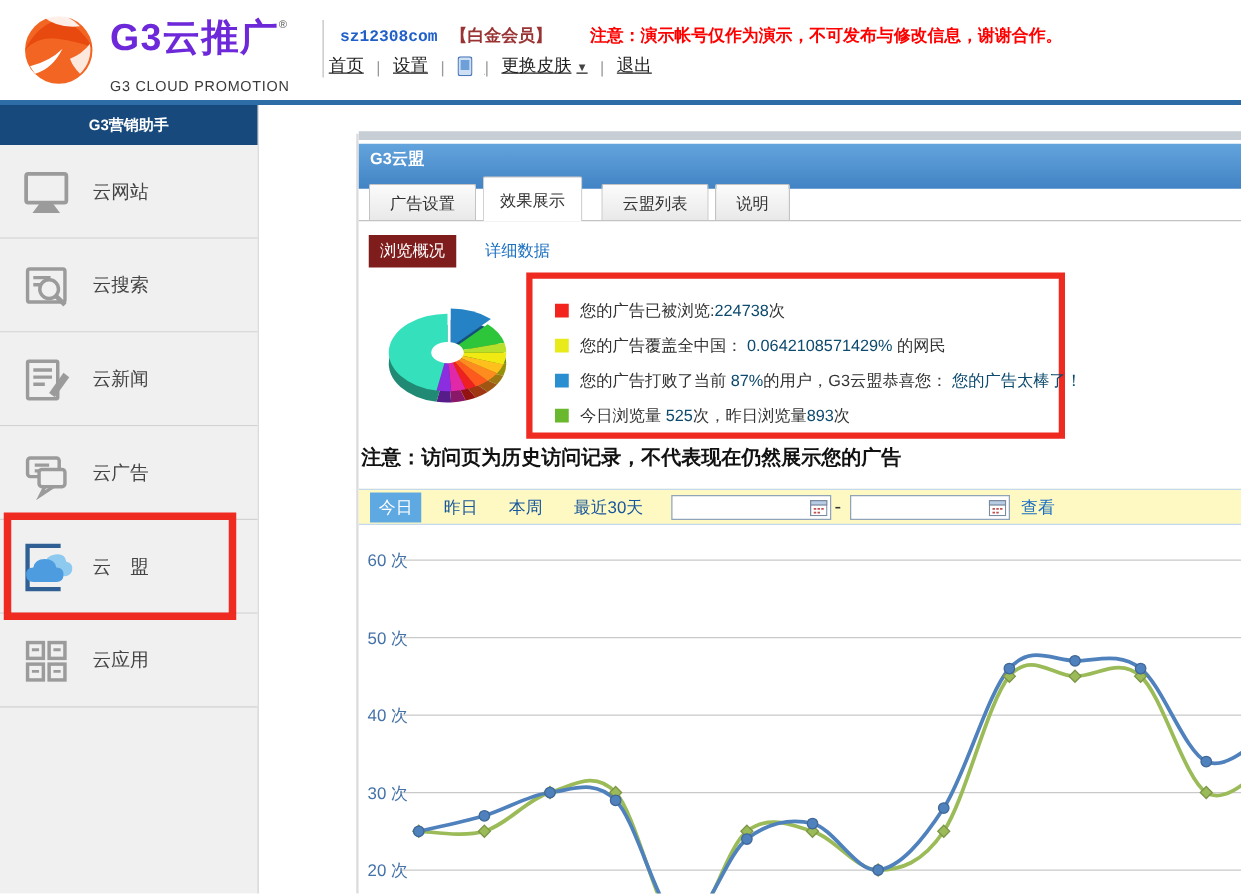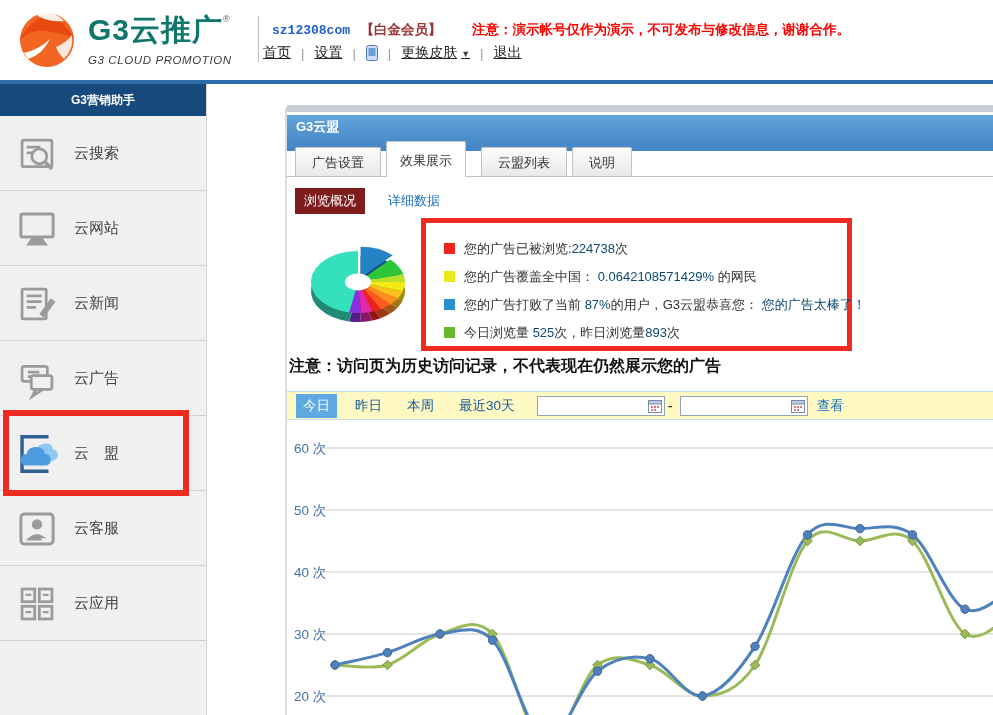--- a/index.html
+++ b/index.html
@@ -4,23 +4,23 @@
 <style>
   * { margin:0; padding:0; box-sizing:border-box; }
   html,body { background:#fff; }
   body { font-family:"Liberation Sans","DejaVu Sans",sans-serif; }
   #page { position:relative; width:993px; height:715px; overflow:hidden; background:#fff; }
 
   
   .top-header { position:absolute; left:0; top:0; width:993px; height:80px; background:#fff; }
   .logo-icon { position:absolute; left:16px; top:9px; width:62px; height:62px; }
   .logo-text { position:absolute; left:88px; top:10px; }
-  .logo-title { font-size:30px; font-weight:bold; color:#0f766e; letter-spacing:1px; }
+  .logo-title { font-size:30px; font-weight:bold; color:#6d28d9; letter-spacing:1px; }
   .logo-mark { font-size:9px; color:#555; vertical-align:18px; }
-  .logo-subtitle { font-size:11.5px; color:#3a3a3a; letter-spacing:.6px; margin-top:3px;font-style:italic; }
+  .logo-subtitle { font-size:11.5px; color:#3a3a3a; letter-spacing:.6px; margin-top:13px; }
   .header-divider { position:absolute; left:258px; top:16px; height:46px; border-left:1px solid #c0c0c0; }
   .account-row { position:absolute; left:272px; top:20px; white-space:nowrap; }
   .account-name { color:#2060c8; font-weight:bold; font-size:13px; font-family:"Liberation Mono","DejaVu Sans Mono",monospace; }
   .membership { color:#9a3333; font-weight:bold; font-size:13.5px; margin-left:6px; }
   .warning { color:#fe0000; font-weight:bold; font-size:13.5px; margin-left:26px; }
   .nav-row { position:absolute; left:263px; top:44px; font-size:14px; color:#222; display:flex; align-items:center;text-decoration:underline; }
   .nav-sep { color:#999; margin:0 10px; font-size:13px; }
   .nav-link { color:#222; cursor:pointer; }
   .caret { font-size:9px; color:#444; margin-left:4px; }
   .phone-icon { display:inline-block; width:12px; height:16px; }
@@ -117,39 +117,39 @@
       <span class="nav-link">退出</span>
     </div>
   </div>
 
   <div class="blue-rule"></div>
 
   <div class="sidebar">
     <div class="sidebar-header">G3营销助手</div>
 
     <div class="sb-item">
+      <svg class="sb-icon" viewBox="0 0 40 40" fill="none" stroke="#9b9b9b" stroke-width="2.6">
+        <rect x="6" y="7" width="28" height="20" rx="1.5"></rect>
+          <path d="M20 27 V31"></path>
+          <path d="M13 33 H27 L24 29 H16 Z" fill="#9b9b9b"></path>
+      </svg>
+      <span class="sb-label">云网站</span>
+    </div>
+
+    <div class="sb-item">
       <svg class="sb-icon" viewBox="0 0 40 40" fill="none" stroke="#9b9b9b" stroke-width="2.4">
         <rect x="7" y="8" width="26" height="23" rx="1.5"></rect>
           <path d="M11 14 H23 M11 19 H16"></path>
           <circle cx="22" cy="22" r="6.5"></circle>
           <path d="M27 27 L33 33" stroke-width="3.2"></path>
       </svg>
       <span class="sb-label">云搜索</span>
     </div>
 
     <div class="sb-item">
-      <svg class="sb-icon" viewBox="0 0 40 40" fill="none" stroke="#9b9b9b" stroke-width="2.6">
-        <rect x="6" y="7" width="28" height="20" rx="1.5"></rect>
-          <path d="M20 27 V31"></path>
-          <path d="M13 33 H27 L24 29 H16 Z" fill="#9b9b9b"></path>
-      </svg>
-      <span class="sb-label">云网站</span>
-    </div>
-
-    <div class="sb-item">
       <svg class="sb-icon" viewBox="0 0 40 40" fill="none" stroke="#9b9b9b" stroke-width="2.4">
         <rect x="7" y="7" width="21" height="26" rx="1"></rect>
           <path d="M11 13 H24 M11 18 H24 M11 23 H19"></path>
         <path d="M22 29 L32 15 L36 18 L26 32 Z" fill="#9b9b9b" stroke="none"></path>
       </svg>
       <span class="sb-label">云新闻</span>
     </div>
 
     <div class="sb-item">
       <svg class="sb-icon" viewBox="0 0 40 40" fill="none" stroke="#9b9b9b" stroke-width="2.4">
@@ -163,29 +163,20 @@
 
     <div class="sb-item">
       <svg class="sb-icon" viewBox="0 0 40 40">
         <path d="M30 5 H7 V35 H30" fill="none" stroke="#2f5f93" stroke-width="3"></path>
         <path d="M20 18 q-1 -6 6 -7 q7 -1 8 5 q5 1 4 6 q-1 4 -6 4 H22 Z" fill="#8ec9f0"></path>
         <path d="M11 30 q-5 0 -5 -5 q0 -5 5 -5 q1 -6 8 -6 q7 0 8 6 q5 0 5 5 q0 5 -5 5 Z" fill="#4d9ce0"></path>
       </svg>
       <span class="sb-label">云　盟</span>
     </div>
 
-    <div class="sb-item">
-      <svg class="sb-icon" viewBox="0 0 40 40" fill="none" stroke="#9b9b9b" stroke-width="2.6">
-        <rect x="6" y="7" width="28" height="26" rx="3"></rect>
-        <circle cx="20" cy="16" r="4.5" fill="#9b9b9b" stroke="none"></circle>
-        <path d="M11 29 q9 -9 18 0 v1 h-18 Z" fill="#9b9b9b" stroke="none"></path>
-        <rect x="24" y="28" width="6" height="2.5" fill="#f0f0f0" stroke="none"></rect>
-      </svg>
-      <span class="sb-label">云客服</span>
-    </div>
 
     <div class="sb-item">
       <svg class="sb-icon" viewBox="0 0 40 40" fill="none" stroke="#9b9b9b" stroke-width="2.4">
         <rect x="7" y="7" width="11" height="11"></rect>
           <rect x="22" y="7" width="11" height="11"></rect>
         <rect x="7" y="22" width="11" height="11"></rect>
           <rect x="22" y="22" width="11" height="11"></rect>
         <path d="M10 12 h5 M25 12 h5 M10 27 h5 M25 27 h5" stroke-width="2"></path>
       </svg>
       <span class="sb-label">云应用</span>

